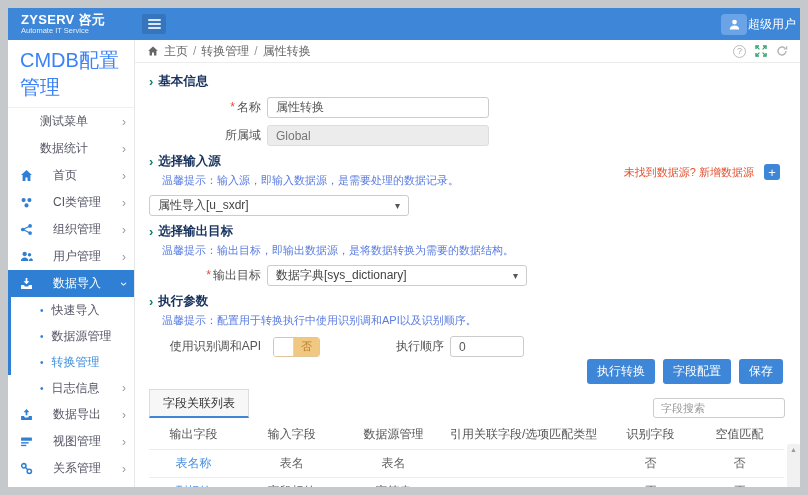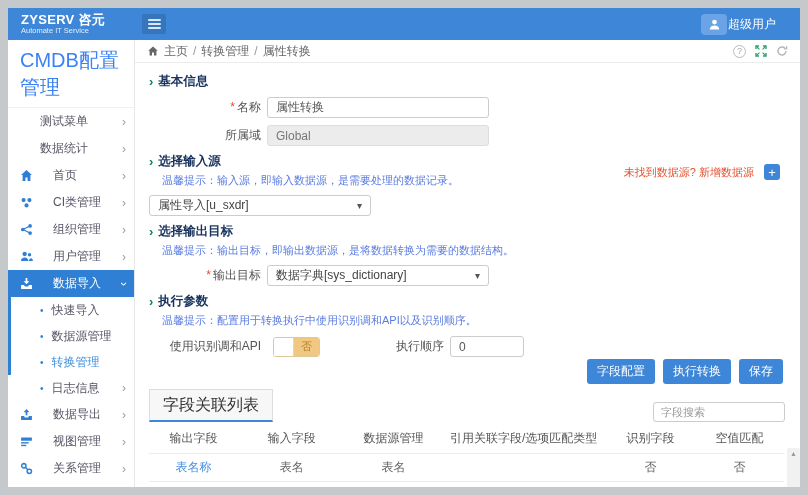--- a/index.html
+++ b/index.html
@@ -15,21 +15,21 @@
 
   
   .topbar { height: 32px; background: #3e87d8; display: flex; align-items: center; }
   .logo { width: 127px; padding-left: 13px; color: #fff; line-height: 1.05; flex-shrink: 0; }
   .logo-title { font-size: 13px; font-weight: bold; letter-spacing: .3px; }
   .logo-sub { font-size: 7.5px; opacity: .85; }
   .burger { margin-left: 7px; width: 24px; height: 20px; border-radius: 2px;
             background: rgba(0,0,0,.13); display: flex; flex-direction: column;
             justify-content: center; gap: 2px; align-items: center; cursor: pointer; }
   .burger i { width: 13px; height: 2px; background: #d9e8fa; border-radius: 1px; }
-  .topbar-right { margin-left: auto; display: flex; align-items: center; gap: 1px; padding-right: 24px; }
+  .topbar-right { margin-left: auto; display: flex; align-items: center; gap: 1px; padding-right: 4px; }
   .user-chip { width: 26px; height: 21px; background: #6aa3e6; border-radius: 4px;
                display: flex; align-items: center; justify-content: center; cursor: pointer; }
   .user-name { color: #fff; font-size: 12px; cursor: pointer; }
 
   
   .sidebar { position: absolute; left: 0; top: 32px; width: 127px; bottom: 0;
              background: #fff; border-right: 1px solid #e7e7e7; overflow: hidden; }
   .side-title { font-size: 20px; color: #3b82f6; padding: 7px 0 6px 12px; border-bottom: 1px solid #f0f0f0; }
   .side-item { height: 27px; display: flex; align-items: center; padding: 0 8px 0 12px;
                color: #556; cursor: pointer; gap: 13px; }
@@ -64,21 +64,21 @@
   .sec-head .sec-title { color: #17325c; font-weight: bold; font-size: 12.5px; }
   .hint { font-size: 11px; color: #5a7ce0; margin: 0 0 5px 13px; }
 
   .frow { display: flex; align-items: center; margin: 7px 0; }
   .flabel { width: 112px; text-align: right; margin-right: 6px; color: #555; }
   .req { color: #e74c3c; margin-right: 2px; }
   .tin { height: 21px; border: 1px solid #ccc; border-radius: 3px; font-size: 12px;
          color: #555; padding: 0 8px; width: 222px; outline: none;
          font-family: "Liberation Sans", "DejaVu Sans", sans-serif; }
   .tin.disabled { background: #ececec; border-color: #ddd; color: #777; }
-  .select { width: 222px; height: 21px; border: 1px solid #ccc; border-radius: 3px;
+  .select { width: 260px; height: 21px; border: 1px solid #ccc; border-radius: 3px;
             display: flex; align-items: center; padding: 0 8px; cursor: pointer; }
   .select .sel-text { flex: 1; color: #444; }
   .select .caret { color: #555; font-size: 10px; }
 
   .ds-add { position: absolute; top: 101px; right: 20px; display: flex;
             align-items: center; gap: 10px; }
   .ds-add .red-text { color: #e4502e; font-size: 11px; cursor: pointer; }
   .add-btn { width: 16px; height: 16px; background: #3d86d8; color: #fff; border-radius: 3px;
              display: flex; align-items: center; justify-content: center; font-size: 13px;
              cursor: pointer; }
@@ -93,21 +93,21 @@
   .order-input { width: 74px; margin-left: 6px; }
 
   .btn-row { display: flex; justify-content: flex-end; gap: 8px; padding-right: 17px; margin-top: 2px; }
   .btn { background: #3d86d8; color: #fff; border: none; border-radius: 3px;
          font-size: 12px; padding: 4px 10px; cursor: pointer;
          font-family: "Liberation Sans", "DejaVu Sans", sans-serif; }
 
   .tab-row { display: flex; align-items: flex-end; justify-content: space-between;
              margin-top: 5px; padding-right: 15px; }
   .tab { border: 1px solid #ddd; border-bottom: 2px solid #3d86d8; background: #f7f7f7;
-         color: #333; padding: 5px 13px 4px 13px; font-size: 16px; cursor: pointer; }
+         color: #333; padding: 5px 13px 4px 13px; font-size: 12px; cursor: pointer; }
   .search-in { width: 132px; height: 20px; border: 1px solid #ccc; border-radius: 3px;
                font-size: 11px; padding: 0 7px; color: #555; outline: none;
                font-family: "Liberation Sans", "DejaVu Sans", sans-serif; }
   .search-in::placeholder { color: #999; }
 
   .table-wrap { position: relative; margin-top: 4px; height: 134px; overflow: hidden;
                 padding-right: 16px; }
   table.grid { width: 100%; border-collapse: collapse; table-layout: fixed; }
   .grid th { font-weight: normal; color: #555; font-size: 12px; padding: 4px 2px 6px 2px;
              text-align: center; white-space: nowrap; overflow: hidden; }
@@ -352,22 +352,22 @@
         <span class="flabel">使用识别调和API</span>
         <div class="toggle">
           <div class="tg-knob"></div>
           <div class="tg-off">否</div>
         </div>
         <span class="order-label">执行顺序</span>
         <input class="tin order-input" type="text" value="0" style="">
       </div>
 
       <div class="btn-row">
+        <button class="btn">执行转换</button>
         <button class="btn">字段配置</button>
-        <button class="btn">执行转换</button>
         <button class="btn">保存</button>
       </div>
 
       <div class="tab-row">
         <div class="tab">字段关联列表</div>
         <input class="search-in" type="text" placeholder="字段搜索" style="">
       </div>
 
       <div class="table-wrap">
         <table class="grid">

